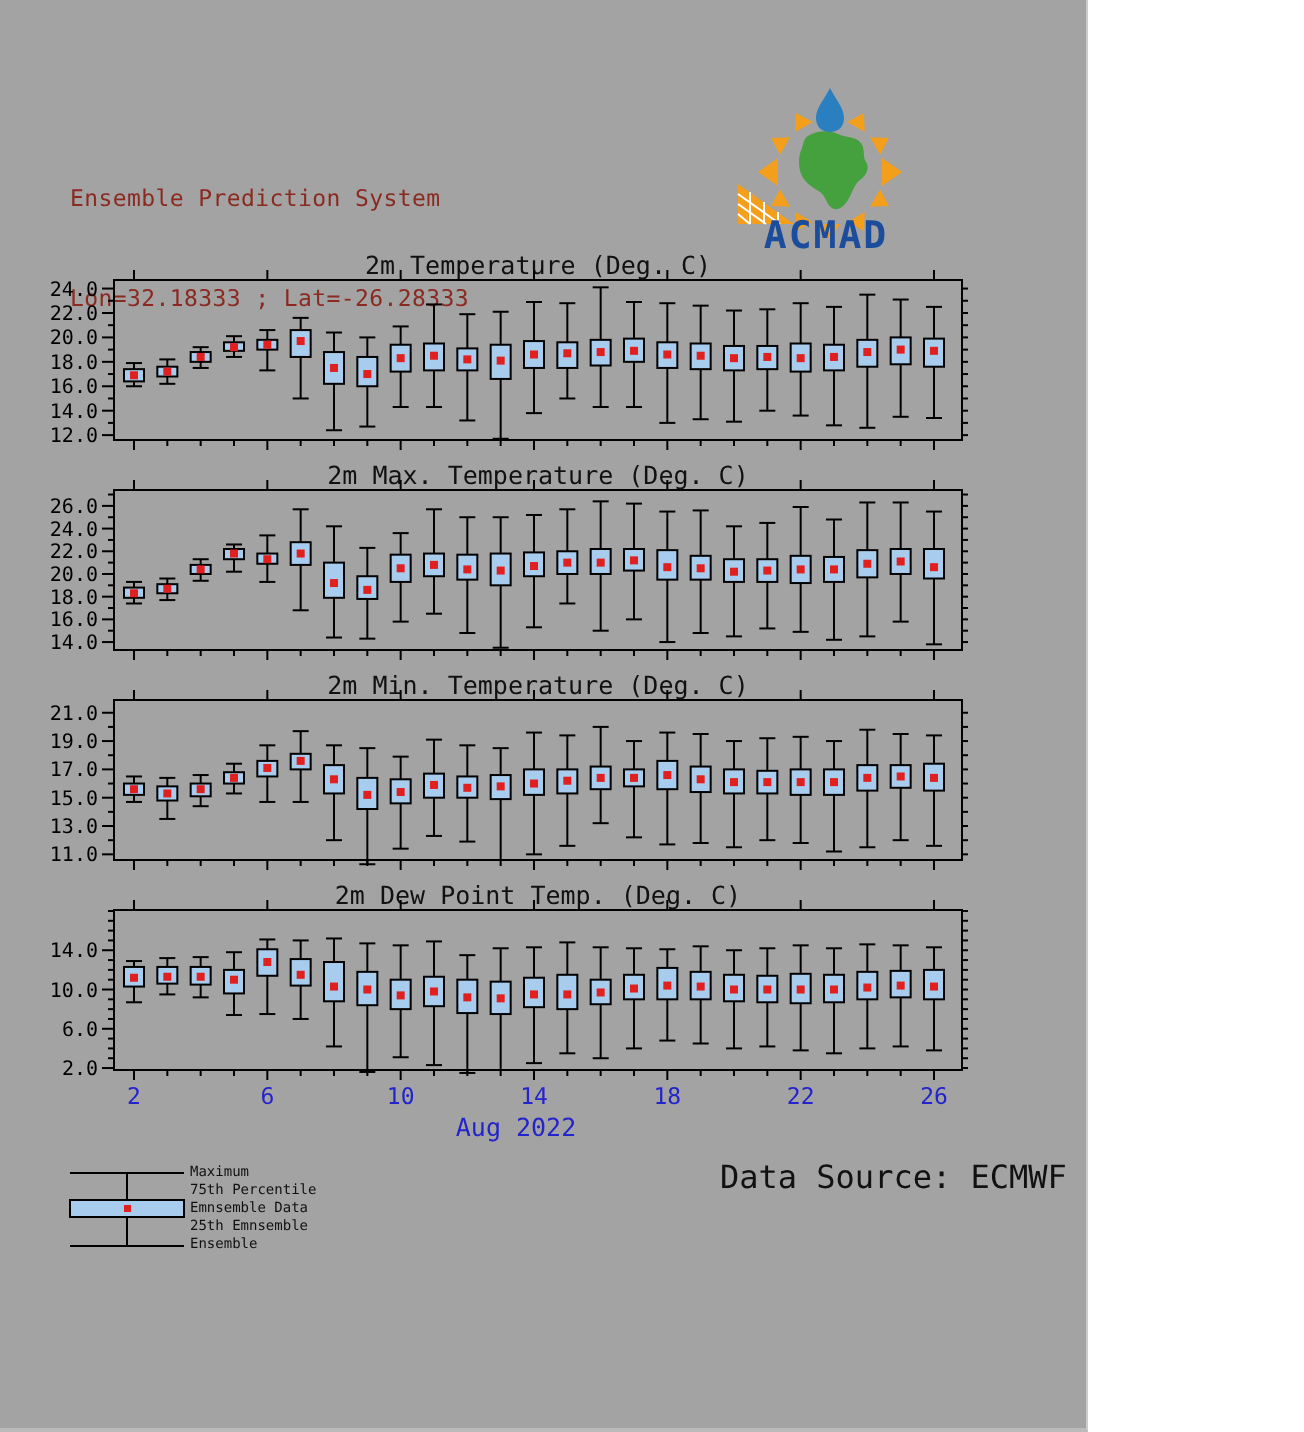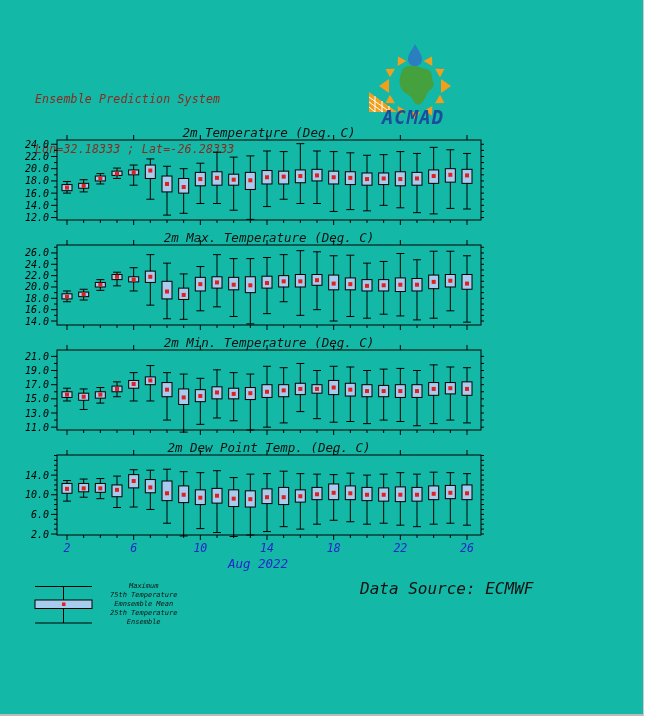--- a/index.html
+++ b/index.html
@@ -1,27 +1,27 @@
 <!DOCTYPE html>
 <html><head>
 <meta charset="utf-8">
 <style>
   * { margin:0; padding:0; box-sizing:border-box; }
   html,body { background:#ffffff; }
   .page {
-    position:relative; width:644px; height:716px; background:#14b8a6;
+    position:relative; width:544px; height:716px; background:#a3a3a3;
     font-family:"DejaVu Sans Mono", monospace; overflow:hidden;
-    border-right:1px solid #cccccc; border-bottom:2px solid #bbbbbb;font-style:italic;
+    border-right:1px solid #cccccc; border-bottom:2px solid #bbbbbb;
   }
   .header { position:absolute; left:35px; top:57px; font-size:11.5px; line-height:16.8px;
             color:#8b2a21; letter-spacing:0.2px; white-space:pre; }
   .logo { position:absolute; left:363px; top:42px; }
   .plot-svg { position:absolute; left:0; top:0; }
-  .legend-labels { position:absolute; left:110px; top:582px; font-size:7px; line-height:9px;
-                   color:#111; letter-spacing:0;text-align:center; }
+  .legend-labels { position:absolute; left:95px; top:582px; font-size:7px; line-height:9px;
+                   color:#111; letter-spacing:0; }
   .datasource { position:absolute; left:360px; top:579px; font-size:16px; color:#111;text-align:center; }
 </style>
 </head>
 <body>
 
 <div class="page">
 
   <div class="header">
     <div>Ensemble Prediction System</div>
     <div>Lon=32.18333 ; Lat=-26.28333</div>
@@ -1066,21 +1066,21 @@
         <line x1="63.5" y1="586.5" x2="63.5" y2="600" stroke="#000" stroke-width="1"></line>
         <rect x="35" y="600" width="57" height="8.5" fill="#a8ccee" stroke="#000" stroke-width="1"></rect>
         <rect x="62" y="602.5" width="3.5" height="3.5" fill="#e01f1f"></rect>
         <line x1="63.5" y1="608.5" x2="63.5" y2="623" stroke="#000" stroke-width="1"></line>
         <line x1="35" y1="623" x2="92" y2="623" stroke="#000" stroke-width="1"></line>
       </g>
     </svg>
 
   <div class="legend-labels">
     <div>Maximum</div>
-    <div>75th Temperature</div>
-    <div>Emnsemble Mean</div>
-    <div>25th Temperature</div>
+    <div>75th Percentile</div>
+    <div>Emnsemble Data</div>
+    <div>25th Emnsemble</div>
     <div>Ensemble</div>
   </div>
 
   <div class="datasource">Data Source: ECMWF</div>
 
 </div>
 
 </body></html>

